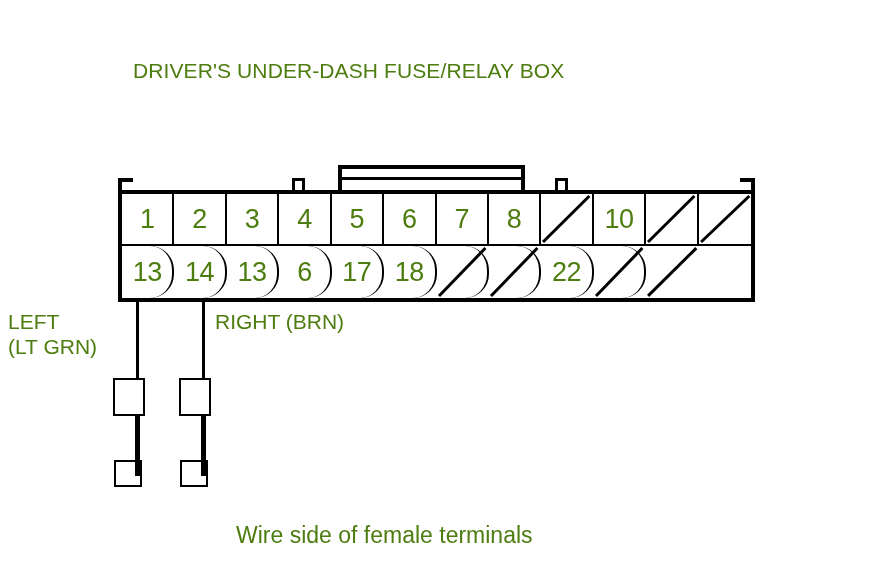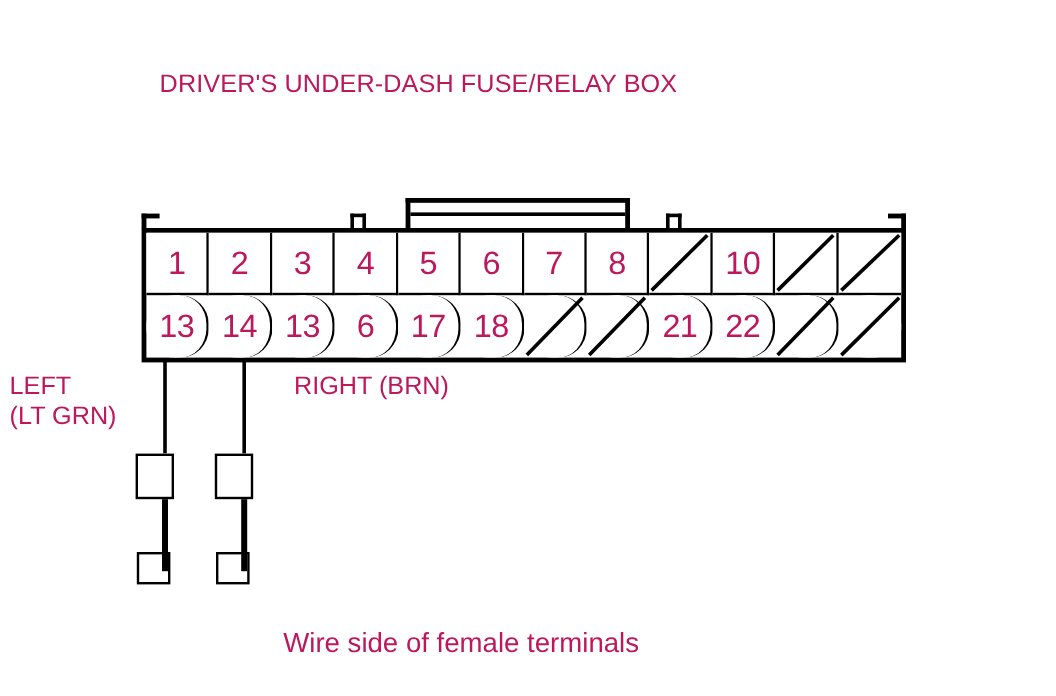--- a/index.html
+++ b/index.html
@@ -7,21 +7,21 @@
     padding: 0;
     background: #ffffff;
   }
   #page {
     position: relative;
     width: 880px;
     height: 580px;
     background: #ffffff;
     overflow: hidden;
     font-family: "Liberation Sans", sans-serif;
-    color: #be185d;
+    color: #4d7c0f;
   }
 
   
   .title-block {
     position: absolute;
     left: 133px;
     top: 58px;
     font-size: 21px;
     line-height: 25px;
     letter-spacing: 0.1px;
@@ -135,21 +135,21 @@
   }
 
   
   .wire-label {
     position: absolute;
     font-size: 21px;
     line-height: 25px;
     white-space: nowrap;
   }
   .wire-label.left  { left: 8px;   top: 309px; }
-  .wire-label.right { left: 215px; top: 309px; margin-left: 30px; }
+  .wire-label.right { left: 215px; top: 309px; }
   .wire-label span { display: block; }
 
   
   .drop {
     position: absolute;
     width: 0;
     border-left: 3px solid #000;
   }
   .drop.a { left: 136px; top: 300px; height: 78px; }
   .drop.b { left: 202px; top: 300px; height: 78px; }
@@ -279,23 +279,20 @@
           </div>
           <div class="cell last-row">
             <svg class="slash" viewBox="0 0 100 100" preserveAspectRatio="none">
               <line x1="4" y1="96" x2="96" y2="4" stroke="#000000" stroke-width="3" vector-effect="non-scaling-stroke"></line>
             </svg>
           </div>
           <div class="cell last-row">
             <svg class="slash" viewBox="0 0 100 100" preserveAspectRatio="none">
               <line x1="4" y1="96" x2="96" y2="4" stroke="#000000" stroke-width="3" vector-effect="non-scaling-stroke"></line>
             </svg>
-          </div>
-          <div class="cell last-row">
-            <span>21</span>
           </div>
           <div class="cell last-row">
             <span>22</span>
           </div>
           <div class="cell last-row">
             <svg class="slash" viewBox="0 0 100 100" preserveAspectRatio="none">
               <line x1="4" y1="96" x2="96" y2="4" stroke="#000000" stroke-width="3" vector-effect="non-scaling-stroke"></line>
             </svg>
           </div>
           <div class="cell last-col last-row">

